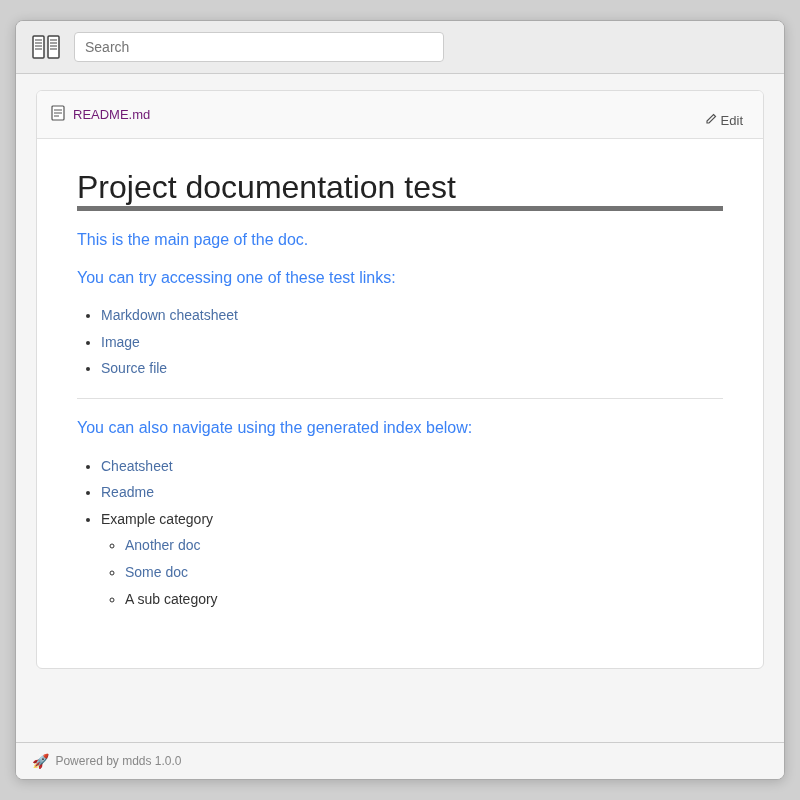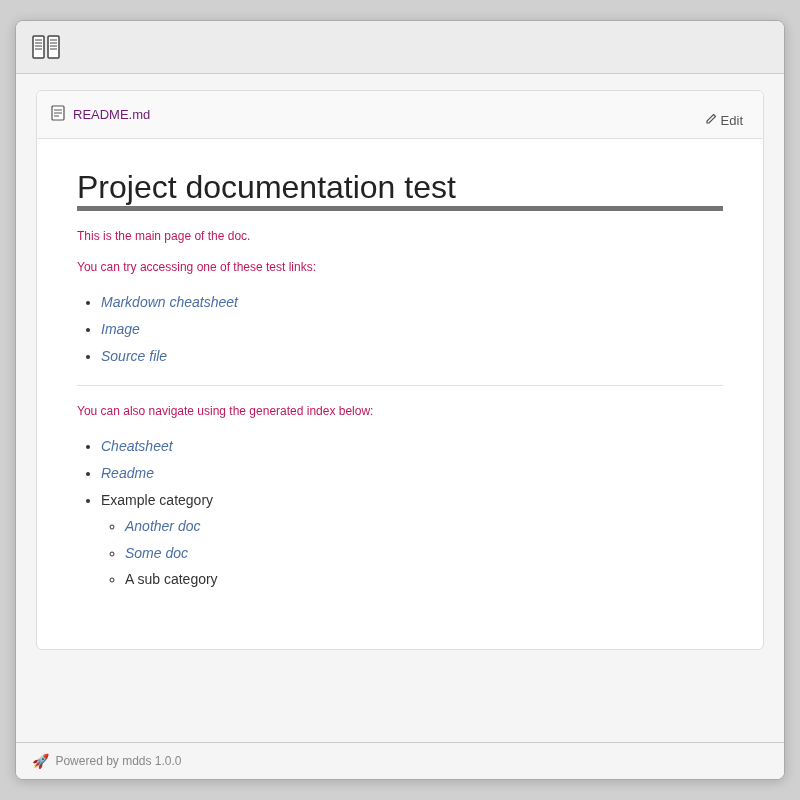--- a/index.html
+++ b/index.html
@@ -124,40 +124,39 @@
     .doc-title {
       font-size: 32px;
       font-weight: 400;
       color: #222;
       margin-bottom: 16px;
       padding-bottom: 0;
       border-bottom: 5px solid #737373;
     }
 
     .doc-paragraph {
-      font-size: 12px;
-      color: #be185d;
+      font-size: 16px;
+      color: #3b82f6;
       margin-bottom: 12px;
       line-height: 1.6;
     }
 
     .doc-list {
       margin: 8px 0 16px 24px;
       line-height: 1.9;
       font-size: 14px;
     }
 
     .doc-list li {
       color: #333;
     }
 
     .doc-list a, .doc-sublist a, .doc-subsublist a {
       color: #4a6fa5;
       text-decoration: none;
-      font-style: italic;
     }
 
     .doc-divider {
       border: none;
       border-top: 1px solid #e0e0e0;
       margin: 16px 0;
     }
 
     .doc-sublist {
       list-style-type: circle;
@@ -211,20 +210,21 @@
         <line x1="3" y1="5" x2="10" y2="5" stroke="#444" stroke-width="1.2"></line>
         <line x1="3" y1="8" x2="10" y2="8" stroke="#444" stroke-width="1.2"></line>
         <line x1="3" y1="11" x2="10" y2="11" stroke="#444" stroke-width="1.2"></line>
         <line x1="3" y1="14" x2="10" y2="14" stroke="#444" stroke-width="1.2"></line>
         <line x1="18" y1="5" x2="25" y2="5" stroke="#444" stroke-width="1.2"></line>
         <line x1="18" y1="8" x2="25" y2="8" stroke="#444" stroke-width="1.2"></line>
         <line x1="18" y1="11" x2="25" y2="11" stroke="#444" stroke-width="1.2"></line>
         <line x1="18" y1="14" x2="25" y2="14" stroke="#444" stroke-width="1.2"></line>
       </svg>
     </div>
+    <input class="search-input" type="text" placeholder="Search" style="">
   </div>
 
   <div class="main-content">
 
     <div class="doc-card">
 
       <div class="doc-card-header">
         <div class="doc-card-title-area">
           <span class="doc-icon">
             <svg width="14" height="16" viewBox="0 0 14 16" fill="none">

